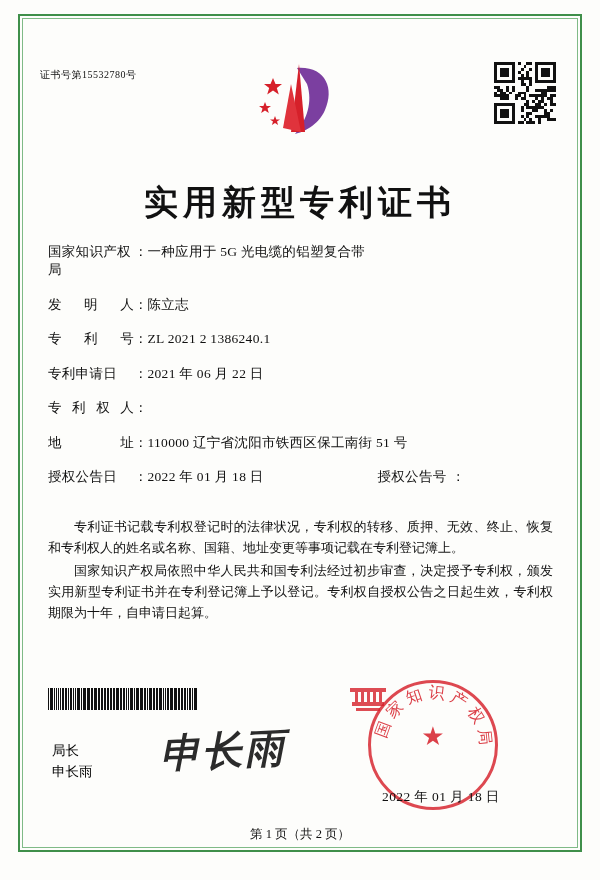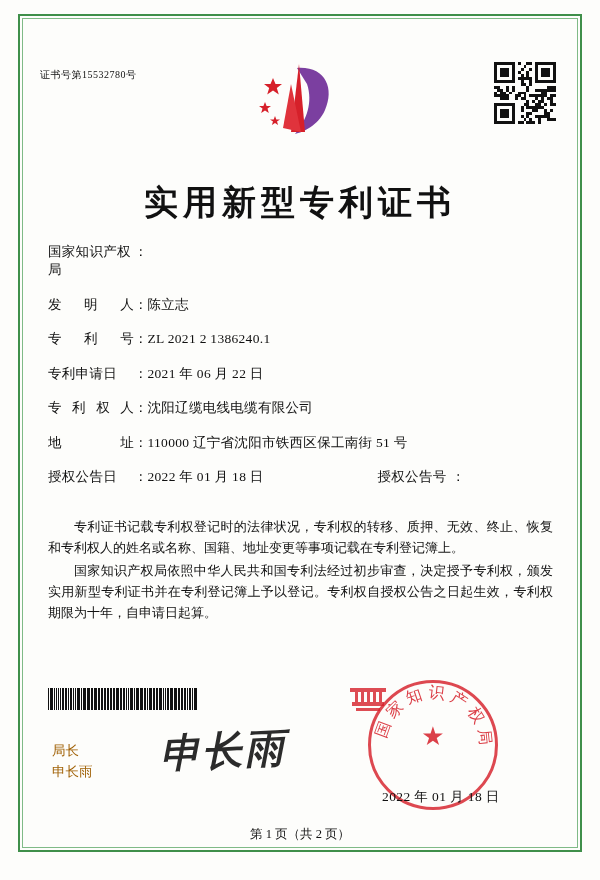--- a/index.html
+++ b/index.html
@@ -168,21 +168,21 @@
     margin-right: 1px;
   }
 
   
   .sign-label {
     position: absolute;
     left: 52px;
     top: 740px;
     font-size: 13.5px;
     line-height: 21px;
-    color: #a16207;
+    color: #000000;
   }
   .sign-script {
     position: absolute;
     left: 160px;
     top: 722px;
     width: 180px;
     font-size: 40px;
     color: #1a1a1a;
     font-family: "Liberation Serif", "DejaVu Serif", serif;
     font-style: italic;
@@ -728,20 +728,21 @@
       </div>
   </div>
 
   <div class="title">实用新型专利证书</div>
 
   <div class="fields">
 
     <div class="field-row">
       <div class="field-label">国家知识产权局</div>
       <div class="field-colon">：</div>
+      <div class="field-value">一种应用于 5G 光电缆的铝塑复合带</div>
     </div>
 
     <div class="field-row">
       <div class="field-label spread">
         <span>发</span>
         <span>明</span>
         <span>人</span>
       </div>
       <div class="field-colon">：</div>
       <div class="field-value">陈立志</div>
@@ -764,21 +765,20 @@
     </div>
 
     <div class="field-row">
       <div class="field-label spread">
         <span>专</span>
         <span>利</span>
         <span>权</span>
         <span>人</span>
       </div>
       <div class="field-colon">：</div>
-      <div class="field-value">沈阳辽缆电线电缆有限公司</div>
     </div>
 
     <div class="field-row">
       <div class="field-label spread">
         <span>地</span>
         <span>址</span>
       </div>
       <div class="field-colon">：</div>
       <div class="field-value">110000 辽宁省沈阳市铁西区保工南街 51 号</div>
     </div>

